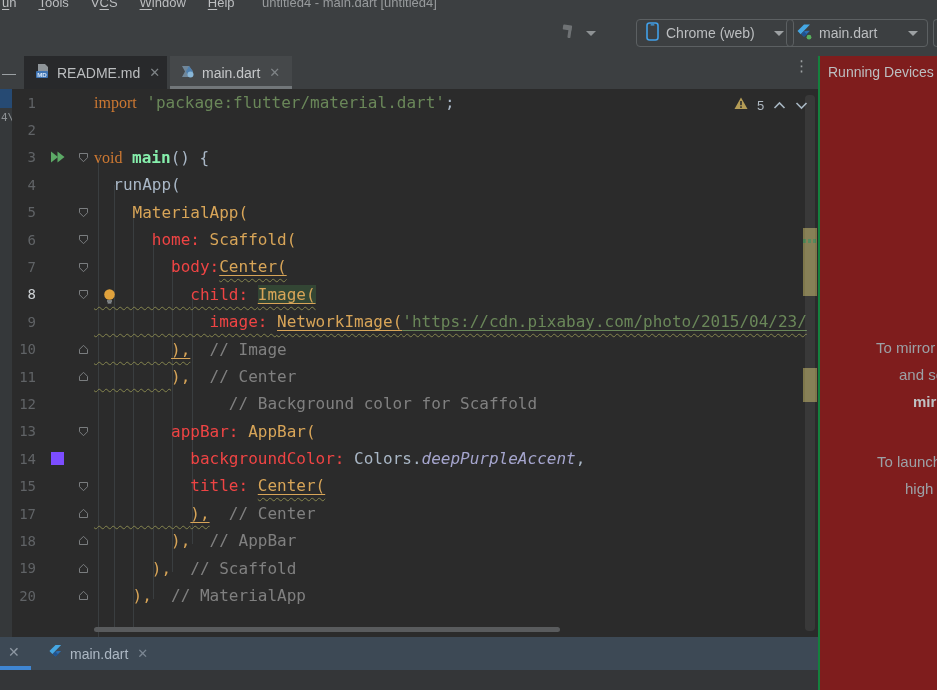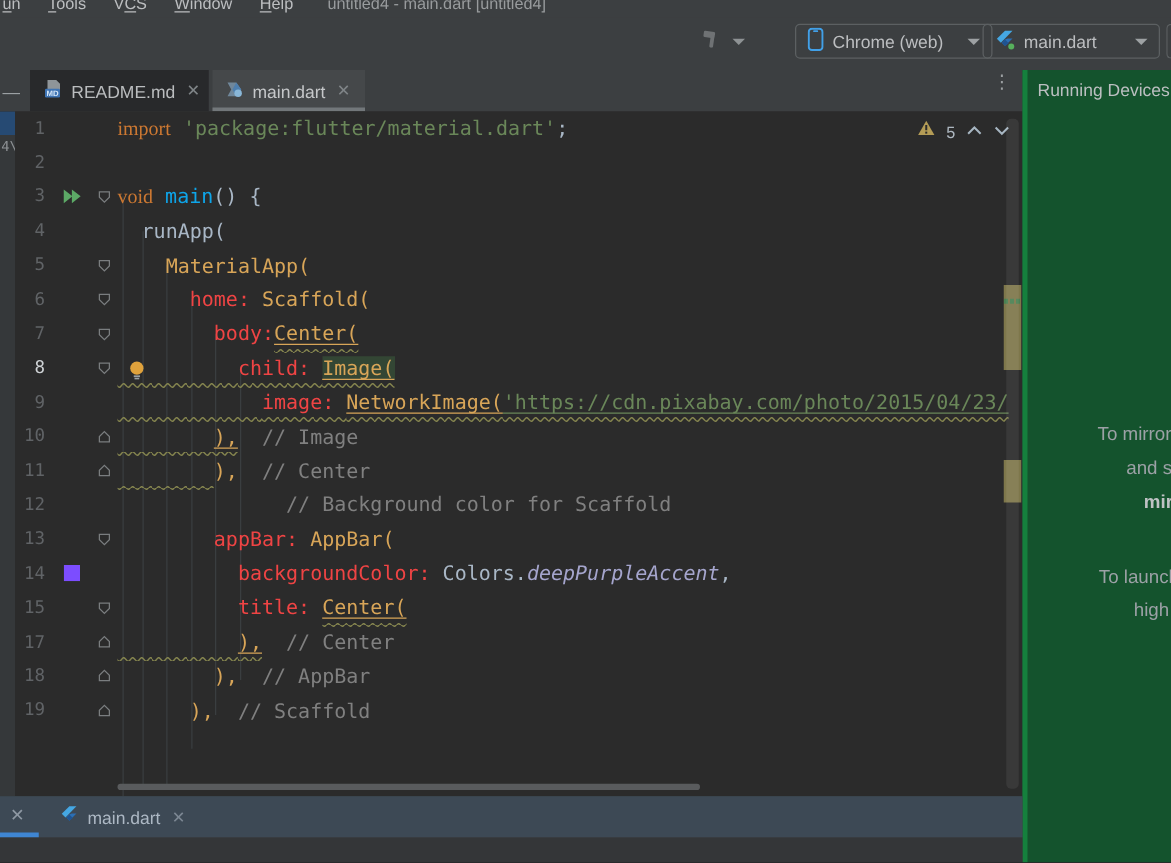--- a/index.html
+++ b/index.html
@@ -42,21 +42,21 @@
   .lines{position:absolute;left:12px;top:0;width:806px;}
   .code-line{display:flex;height:27.4px;align-items:center;}
   .ln-num{width:30px;flex:0 0 30px;text-align:right;padding-right:6px;box-sizing:border-box;
           font-family:"DejaVu Sans Mono",monospace;font-size:14px;color:#606366;}
   .ln-num.active{color:#cdd1d4;}
   .ln-icon{width:30px;flex:0 0 30px;display:flex;align-items:center;justify-content:center;}
   .ln-fold{width:22px;flex:0 0 22px;display:flex;align-items:center;justify-content:center;}
   .ln-code{position:relative;flex:1;white-space:pre;font-family:"DejaVu Sans Mono",monospace;font-size:16px;line-height:27.4px;}
   .seg{text-decoration-skip-ink:none;}
   .seg.kw{color:#cc7832;font-family:Liberation Serif, serif;}
-  .seg.fn{color:#0ea5e9;font-weight:normal;}
+  .seg.fn{color:#86efac;font-weight:bold;}
   .seg.cls{color:#d8a558;}
   .seg.par{color:#ef4444;}
   .seg.str{color:#6a8759;}
   .seg.cmt{color:#808080;}
   .seg.pln{color:#a9b7c6;}
   .seg.mem{color:#a5a5cd;font-style:italic;}
   .w{text-decoration-line:underline;text-decoration-style:wavy;text-decoration-color:#85854e;text-decoration-thickness:1px;text-underline-offset:6px;text-decoration-skip-ink:none;margin-top:16px;}
   .u{text-decoration-line:underline;text-decoration-thickness:1px;text-underline-offset:3px;text-decoration-skip-ink:none;}
   .hl-green{background:rgba(58,92,60,.55);}
   .ind{display:inline;}
@@ -69,21 +69,21 @@
   
   .vscroll{position:absolute;right:0;top:0;bottom:0;width:16px;}
   .vthumb{position:absolute;right:3px;top:6px;bottom:6px;width:10px;background:rgba(255,255,255,.07);border-radius:4px;}
   .mark{position:absolute;right:1px;width:14px;}
   .mark.warn1{top:139px;height:68px;background:#8d8551;opacity:.85;}
   .mark.warn2{top:279px;height:34px;background:#8d8551;opacity:.85;}
   .mark.green{top:150px;height:4px;background:repeating-linear-gradient(90deg,#4b8052 0 3px,transparent 3px 5px);}
   .hscroll{position:absolute;left:94px;top:538px;width:466px;height:5px;background:#595b5d;border-radius:3px;}
 
   
-  .panel{position:absolute;left:818px;top:56px;width:119px;height:634px;background:#14532d;border-left:4px solid #15803d;box-sizing:border-box;overflow:hidden;}
+  .panel{position:absolute;left:818px;top:56px;width:119px;height:634px;background:#7f1d1d;border-left:2px solid #15803d;box-sizing:border-box;overflow:hidden;}
   .panel-header{height:33px;line-height:33px;padding-left:8px;font-size:14px;color:#bcbfc1;}
   .frag{position:absolute;font-size:15px;color:#9ca1a6;white-space:nowrap;}
   .frag.f0{left:56px;top:283px;}
   .frag.f1{left:79px;top:310px;}
   .frag.f2{left:93px;top:337px;font-weight:bold;color:#bfc2c4;}
   .frag.f3{left:57px;top:397px;}
   .frag.f4{left:85px;top:424px;}
 
   
   .bottombar{position:absolute;left:0;top:637px;width:818px;height:33px;background:#3d4955;}
@@ -345,20 +345,30 @@
         <div class="code-line">
           <span class="ln-num">19</span>
           <span class="ln-icon"></span>
           <span class="ln-fold">
             <svg width="11" height="11" viewBox="0 0 11 11">
               <path d="M1.5 9.5 h8 v-4.2 l-4 -4 l-4 4 z" fill="none" stroke="#7a7d7f"></path>
             </svg>
           </span>
           <span class="ln-code"><span class="ind">      </span><span class="seg cls">),</span><span class="seg pln">  </span><span class="seg cmt">// Scaffold</span></span>
         </div>
+        <div class="code-line">
+          <span class="ln-num">20</span>
+          <span class="ln-icon"></span>
+          <span class="ln-fold">
+            <svg width="11" height="11" viewBox="0 0 11 11">
+              <path d="M1.5 9.5 h8 v-4.2 l-4 -4 l-4 4 z" fill="none" stroke="#7a7d7f"></path>
+            </svg>
+          </span>
+          <span class="ln-code"><span class="ind">    </span><span class="seg cls">),</span><span class="seg pln">  </span><span class="seg cmt">// MaterialApp</span></span>
+        </div>
       </div>
 
     <div class="stripe">
       <div class="stripe-sel"></div>
       <div class="stripe-frag">4\</div>
     </div>
 
     <div class="inspections">
       <span>
         <svg width="14" height="13" viewBox="0 0 14 13">

